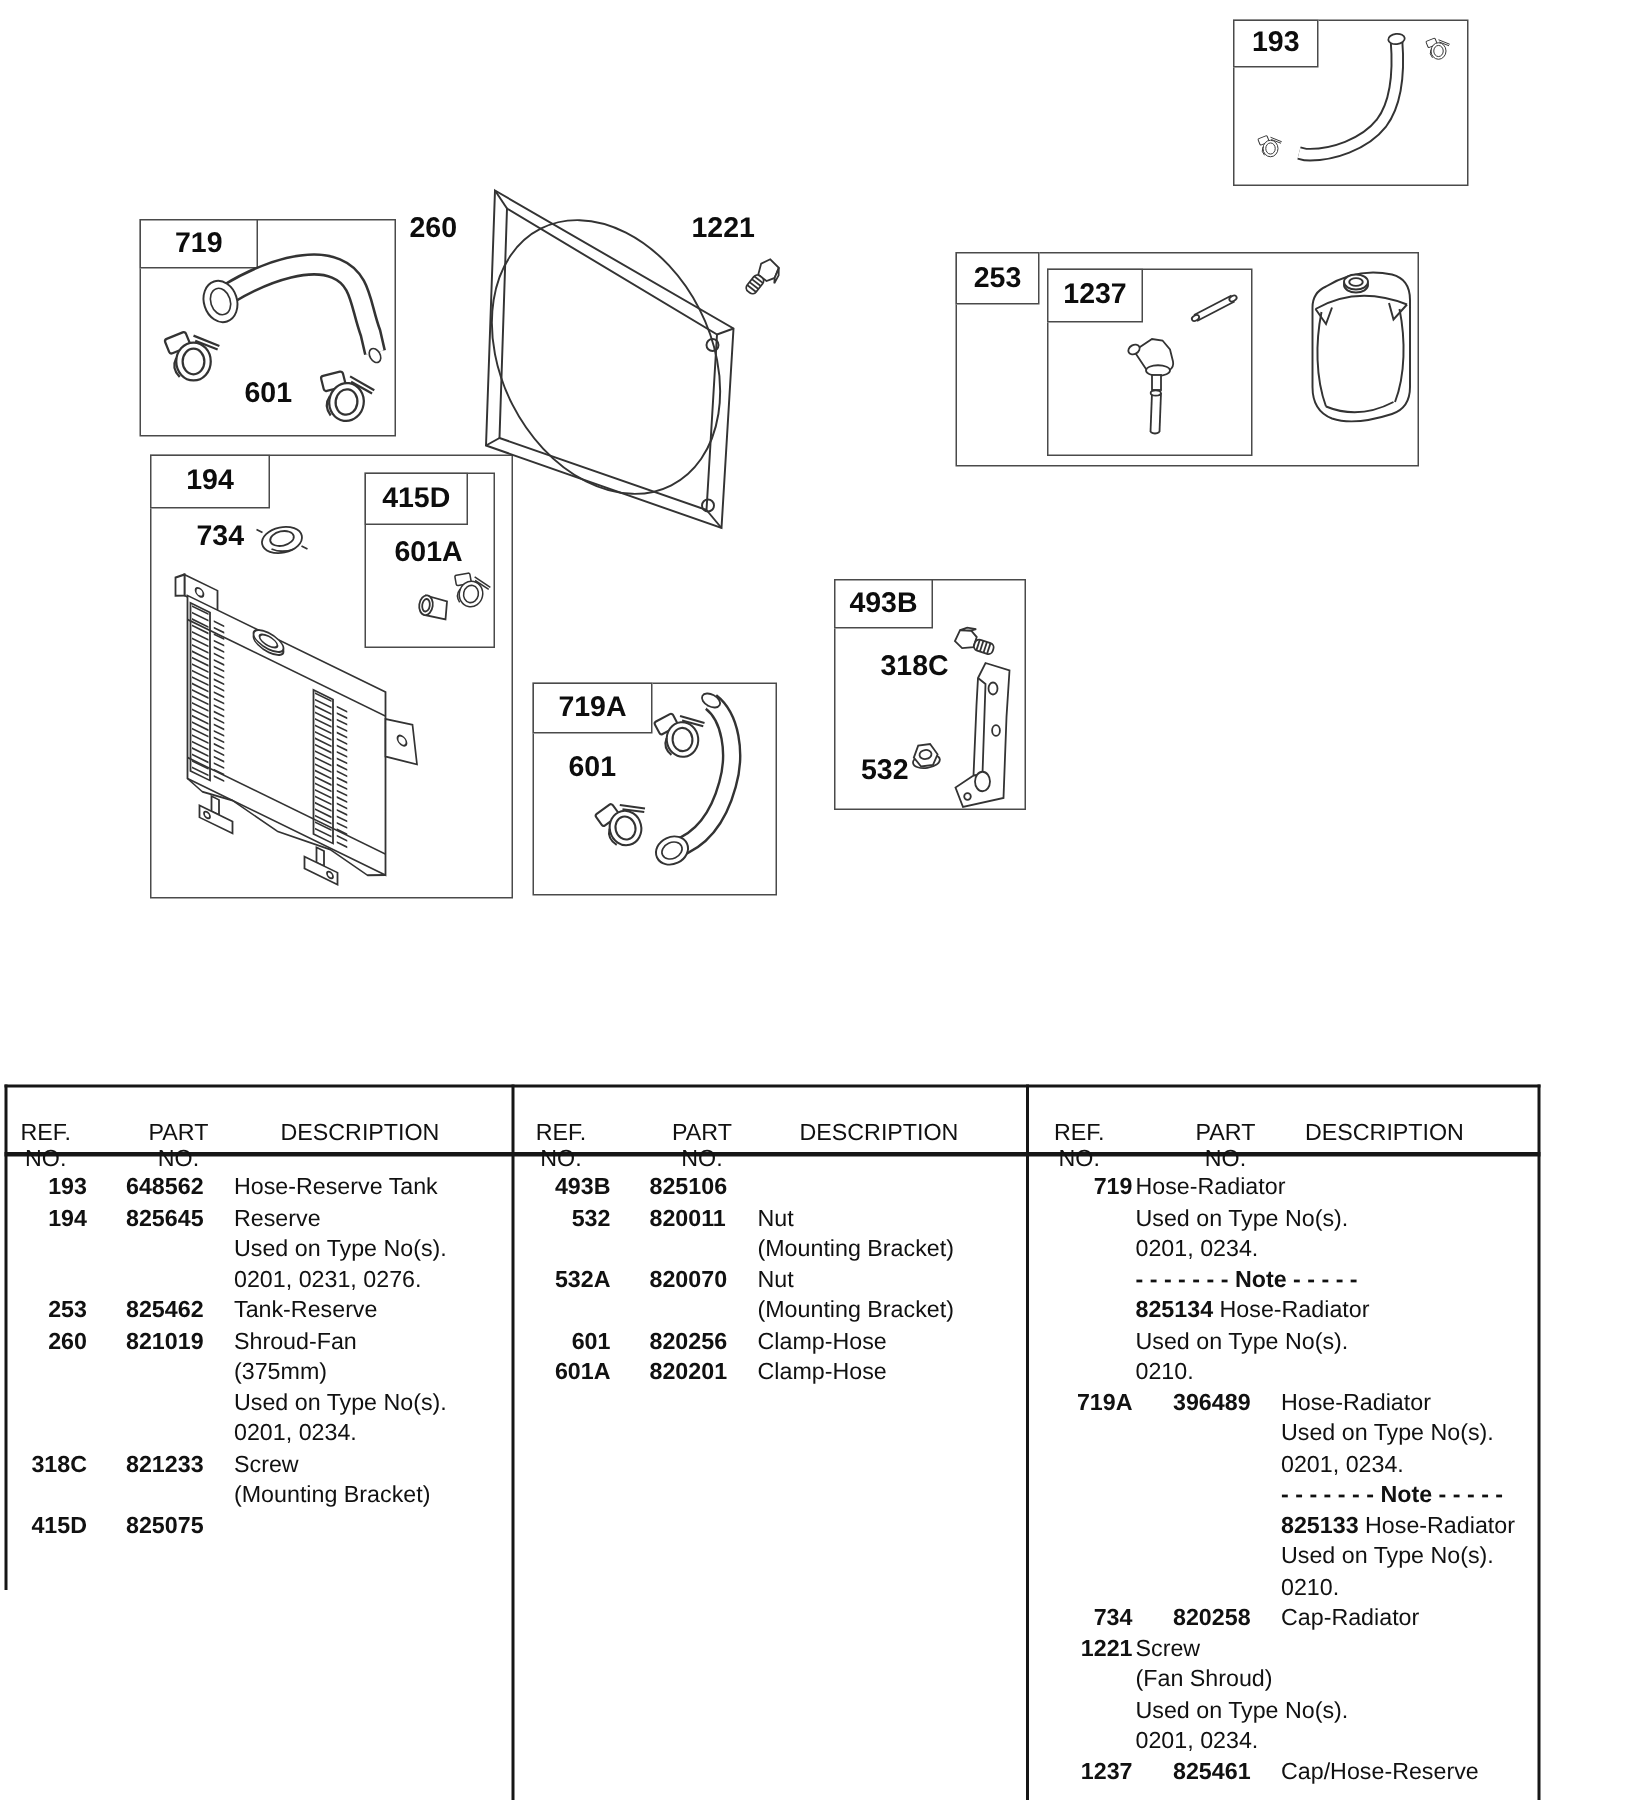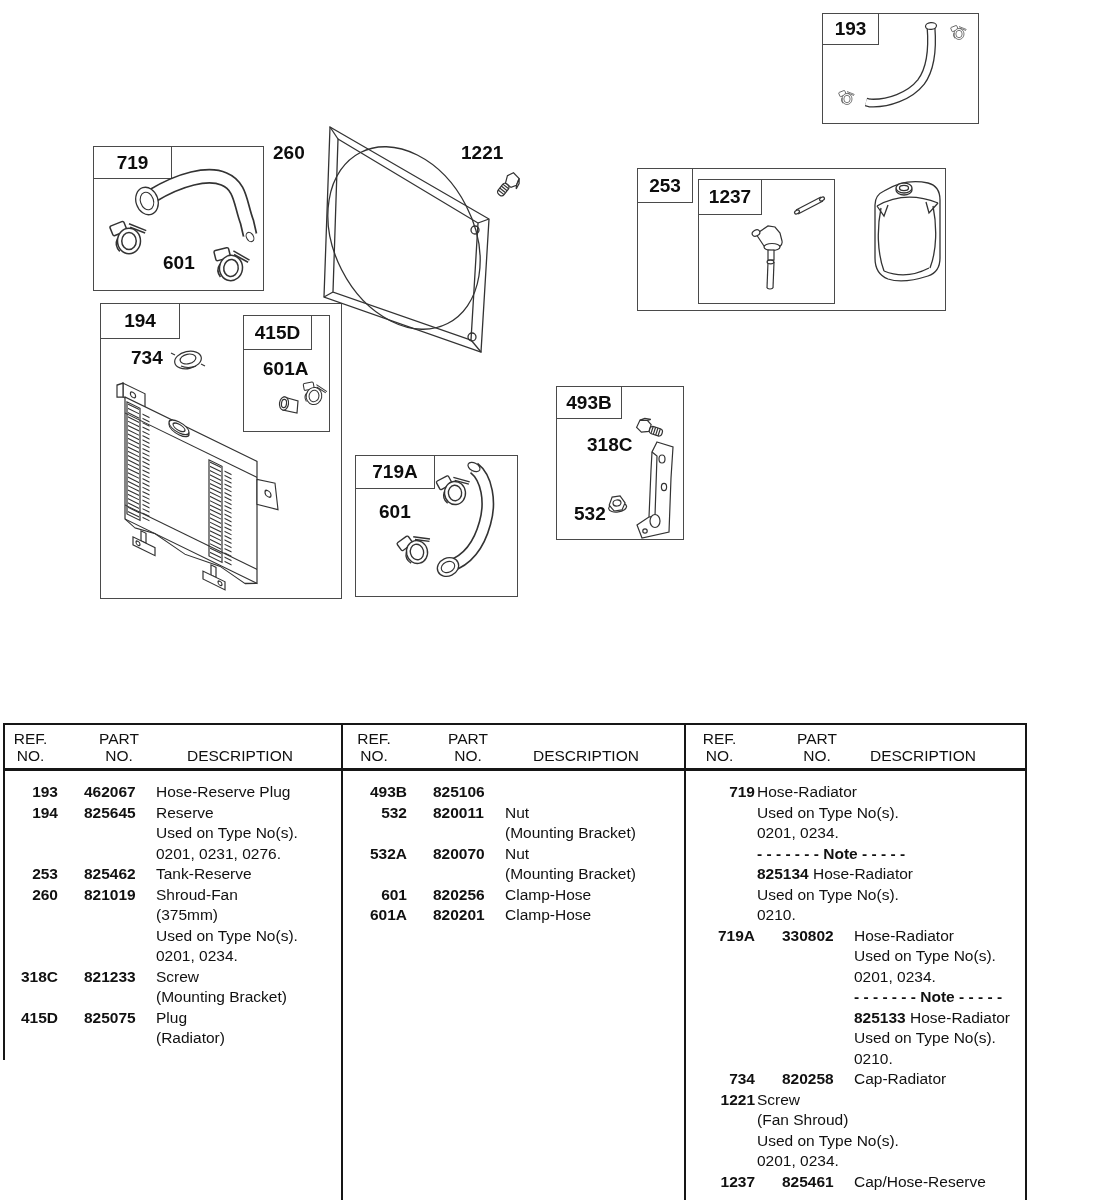--- a/index.html
+++ b/index.html
@@ -18,21 +18,21 @@
   .tb.top{left:0;top:0;width:100%;height:2px;}
   .tb.hsep{left:0;top:45px;width:100%;height:2.5px;}
   .tb.left{left:0;top:0;width:2px;height:337px;}
   .tb.right{right:0;top:0;width:2px;height:477px;}
   .tb.d1{left:338px;top:0;width:2px;height:477px;}
   .tb.d2{left:681px;top:0;width:2px;height:477px;}
   .pcol{position:absolute;top:0;height:477px;}
   .pcol.c0{left:0;width:338px;}
   .pcol.c1{left:338px;width:343px;}
   .pcol.c2{left:681px;width:343px;}
-  .phead{position:relative;height:47px;padding-top:7px;box-sizing:border-box;}
+  .phead{position:relative;height:47px;padding-top:24px;box-sizing:border-box;}
   .h-row{display:flex;}
   .h-2l{line-height:17px;text-align:center;}
   .c0 .h-ref{width:55px;}.c1 .h-ref{width:66px;}.c2 .h-ref{width:71px;}
   .h-part{width:70px;margin-left:26px;}
   .c2 .h-part{margin-left:27px;}
   .h-desc{position:absolute;bottom:5px;}
   .c0 .h-desc{left:184px;}.c1 .h-desc{left:192px;}.c2 .h-desc{left:186px;}
   .pbody{padding-top:12px;}
   .entry{display:flex;line-height:20.5px;}
   .ref{font-weight:bold;text-align:right;flex:none;}
@@ -254,23 +254,23 @@
           <div class="h-part h-2l">
               <div>PART</div>
               <div>NO.</div>
             </div>
         </div>
         <div class="h-desc">DESCRIPTION</div>
       </div>
       <div class="pbody">
           <div class="entry">
             <div class="ref">193</div>
-            <div class="part">462067</div>
-            <div class="desc">
-              <div class="dline">Hose-Reserve Plug</div>
+            <div class="part">648562</div>
+            <div class="desc">
+              <div class="dline">Hose-Reserve Tank</div>
             </div>
           </div>
           <div class="entry">
             <div class="ref">194</div>
             <div class="part">825645</div>
             <div class="desc">
               <div class="dline">Reserve</div>
               <div class="dline">Used on Type No(s).</div>
               <div class="dline">0201, 0231, 0276.</div>
             </div>
@@ -296,24 +296,20 @@
             <div class="ref">318C</div>
             <div class="part">821233</div>
             <div class="desc">
               <div class="dline">Screw</div>
               <div class="dline">(Mounting Bracket)</div>
             </div>
           </div>
           <div class="entry">
             <div class="ref">415D</div>
             <div class="part">825075</div>
-            <div class="desc">
-              <div class="dline">Plug</div>
-              <div class="dline">(Radiator)</div>
-            </div>
           </div>
         </div>
     </div>
 
     <div class="pcol c1">
       <div class="phead">
         <div class="h-row">
           <div class="h-ref h-2l">
               <div>REF.</div>
               <div>NO.</div>
@@ -385,21 +381,21 @@
               <div class="dline">Used on Type No(s).</div>
               <div class="dline">0201, 0234.</div>
               <div class="dline"><b>- - - - - - -  Note  - - - - -</b></div>
               <div class="dline"><b>825134</b> Hose-Radiator</div>
               <div class="dline">Used on Type No(s).</div>
               <div class="dline">0210.</div>
             </div>
           </div>
           <div class="entry">
             <div class="ref">719A</div>
-            <div class="part">330802</div>
+            <div class="part">396489</div>
             <div class="desc">
               <div class="dline">Hose-Radiator</div>
               <div class="dline">Used on Type No(s).</div>
               <div class="dline">0201, 0234.</div>
               <div class="dline"><b>- - - - - - -  Note  - - - - -</b></div>
               <div class="dline"><b>825133</b> Hose-Radiator</div>
               <div class="dline">Used on Type No(s).</div>
               <div class="dline">0210.</div>
             </div>
           </div>

